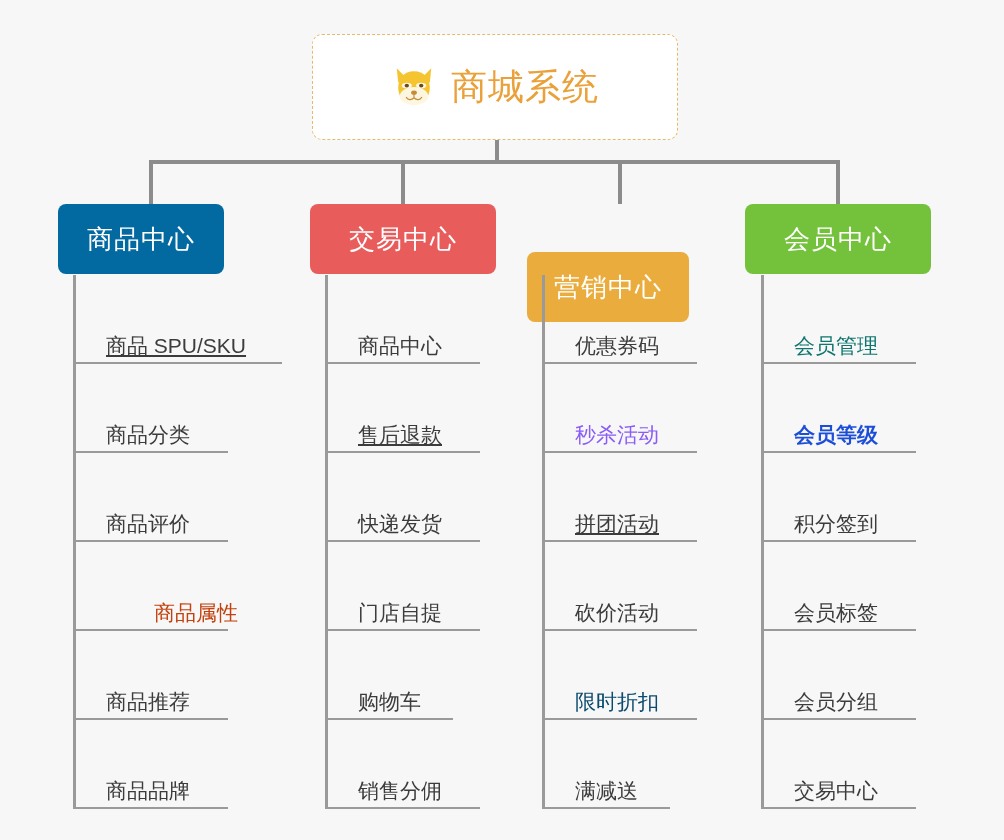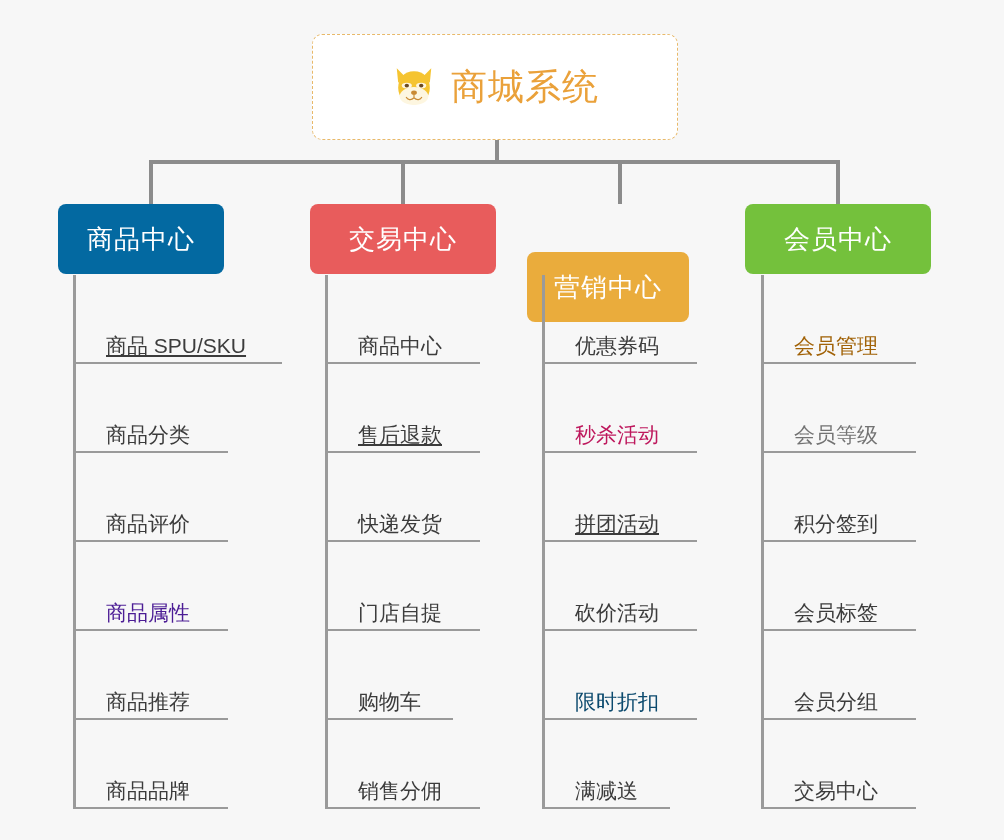--- a/index.html
+++ b/index.html
@@ -164,21 +164,21 @@
         </div>
         <div class="leaf" style="top: 178px; width: 152px;">
           <span class="leaf-label" style="color: rgb(60, 60, 60);">商品分类</span>
           <div class="leaf-underline" style="width: 152px; background: rgb(154, 154, 154);"></div>
         </div>
         <div class="leaf" style="top: 267px; width: 152px;">
           <span class="leaf-label" style="color: rgb(60, 60, 60);">商品评价</span>
           <div class="leaf-underline" style="width: 152px; background: rgb(154, 154, 154);"></div>
         </div>
         <div class="leaf" style="top: 356px; width: 152px;">
-          <span class="leaf-label" style="color: #4c1d95;">商品属性</span>
+          <span class="leaf-label" style="color: #c2410c; margin-left: 48px;">商品属性</span>
           <div class="leaf-underline" style="width: 152px; background: rgb(154, 154, 154);"></div>
         </div>
         <div class="leaf" style="top: 445px; width: 152px;">
           <span class="leaf-label" style="color: rgb(60, 60, 60);">商品推荐</span>
           <div class="leaf-underline" style="width: 152px; background: rgb(154, 154, 154);"></div>
         </div>
         <div class="leaf" style="top: 534px; width: 152px;">
           <span class="leaf-label" style="color: rgb(60, 60, 60);">商品品牌</span>
           <div class="leaf-underline" style="width: 152px; background: rgb(154, 154, 154);"></div>
         </div>
@@ -210,21 +210,21 @@
           <div class="leaf-underline" style="width: 152px; background: rgb(154, 154, 154);"></div>
         </div>
       </div>
       <div class="branch" style="left: 542px;">
         <div class="branch-trunk" style="height: 534px; background: rgb(154, 154, 154);"></div>
         <div class="leaf" style="top: 89px; width: 152px;">
           <span class="leaf-label" style="color: rgb(60, 60, 60);">优惠券码</span>
           <div class="leaf-underline" style="width: 152px; background: rgb(154, 154, 154);"></div>
         </div>
         <div class="leaf" style="top: 178px; width: 152px;">
-          <span class="leaf-label" style="color: #be185d;">秒杀活动</span>
+          <span class="leaf-label" style="color: #8b5cf6;">秒杀活动</span>
           <div class="leaf-underline" style="width: 152px; background: rgb(154, 154, 154);"></div>
         </div>
         <div class="leaf" style="top: 267px; width: 152px;">
           <span class="leaf-label" style="color: rgb(60, 60, 60); text-decoration: underline;">拼团活动</span>
           <div class="leaf-underline" style="width: 152px; background: rgb(154, 154, 154);"></div>
         </div>
         <div class="leaf" style="top: 356px; width: 152px;">
           <span class="leaf-label" style="color: rgb(60, 60, 60);">砍价活动</span>
           <div class="leaf-underline" style="width: 152px; background: rgb(154, 154, 154);"></div>
         </div>
@@ -233,25 +233,25 @@
           <div class="leaf-underline" style="width: 152px; background: rgb(154, 154, 154);"></div>
         </div>
         <div class="leaf" style="top: 534px; width: 125px;">
           <span class="leaf-label" style="color: rgb(60, 60, 60);">满减送</span>
           <div class="leaf-underline" style="width: 125px; background: rgb(154, 154, 154);"></div>
         </div>
       </div>
       <div class="branch" style="left: 761px;">
         <div class="branch-trunk" style="height: 534px; background: rgb(154, 154, 154);"></div>
         <div class="leaf" style="top: 89px; width: 152px;">
-          <span class="leaf-label" style="color: #a16207;">会员管理</span>
-          <div class="leaf-underline" style="width: 152px; background: rgb(154, 154, 154);"></div>
-        </div>
-        <div class="leaf" style="top: 178px; width: 152px;">
-          <span class="leaf-label" style="color: #737373;">会员等级</span>
+          <span class="leaf-label" style="color: #0f766e;">会员管理</span>
+          <div class="leaf-underline" style="width: 152px; background: rgb(154, 154, 154);"></div>
+        </div>
+        <div class="leaf" style="top: 178px; width: 152px;">
+          <span class="leaf-label" style="color: #1d4ed8; font-weight: bold;">会员等级</span>
           <div class="leaf-underline" style="width: 152px; background: rgb(154, 154, 154);"></div>
         </div>
         <div class="leaf" style="top: 267px; width: 152px;">
           <span class="leaf-label" style="color: rgb(60, 60, 60);">积分签到</span>
           <div class="leaf-underline" style="width: 152px; background: rgb(154, 154, 154);"></div>
         </div>
         <div class="leaf" style="top: 356px; width: 152px;">
           <span class="leaf-label" style="color: rgb(60, 60, 60);">会员标签</span>
           <div class="leaf-underline" style="width: 152px; background: rgb(154, 154, 154);"></div>
         </div>

